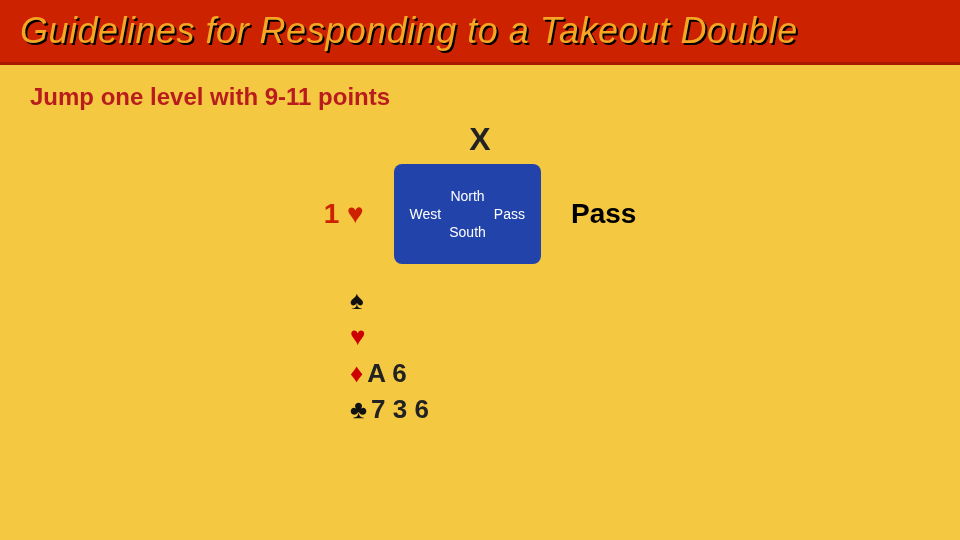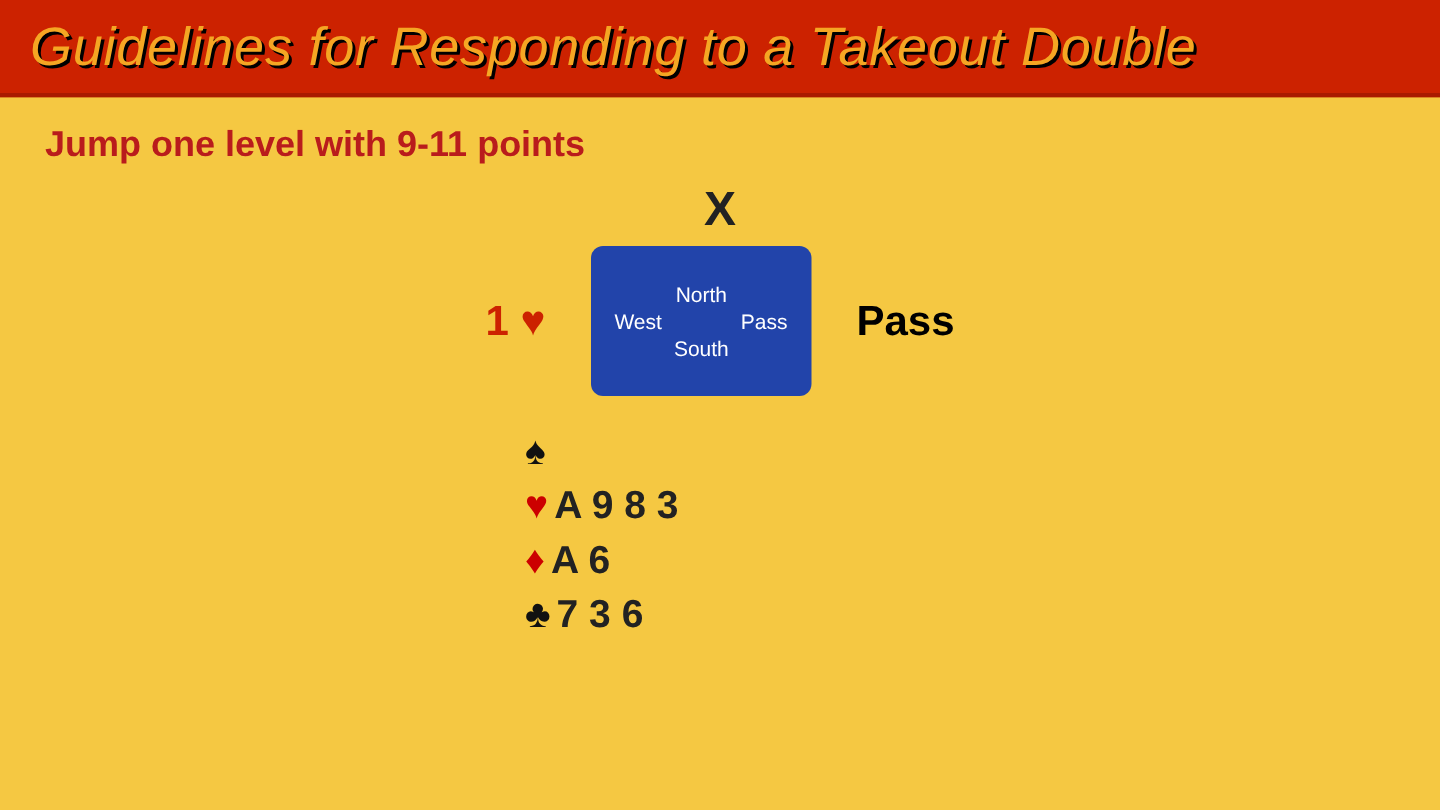--- a/index.html
+++ b/index.html
@@ -183,21 +183,20 @@
       </div>
 
     </div>
 
     <div class="hand-section">
       <div class="hand-row">
         <span class="suit-spade">♠</span>
       </div>
       <div class="hand-row">
         <span class="suit-heart">♥</span>
-        <span>A 9 8 3</span>
       </div>
       <div class="hand-row">
         <span class="suit-diamond">♦</span>
         <span>A 6</span>
       </div>
       <div class="hand-row">
         <span class="suit-club">♣</span>
         <span>7 3 6</span>
       </div>
     </div>

